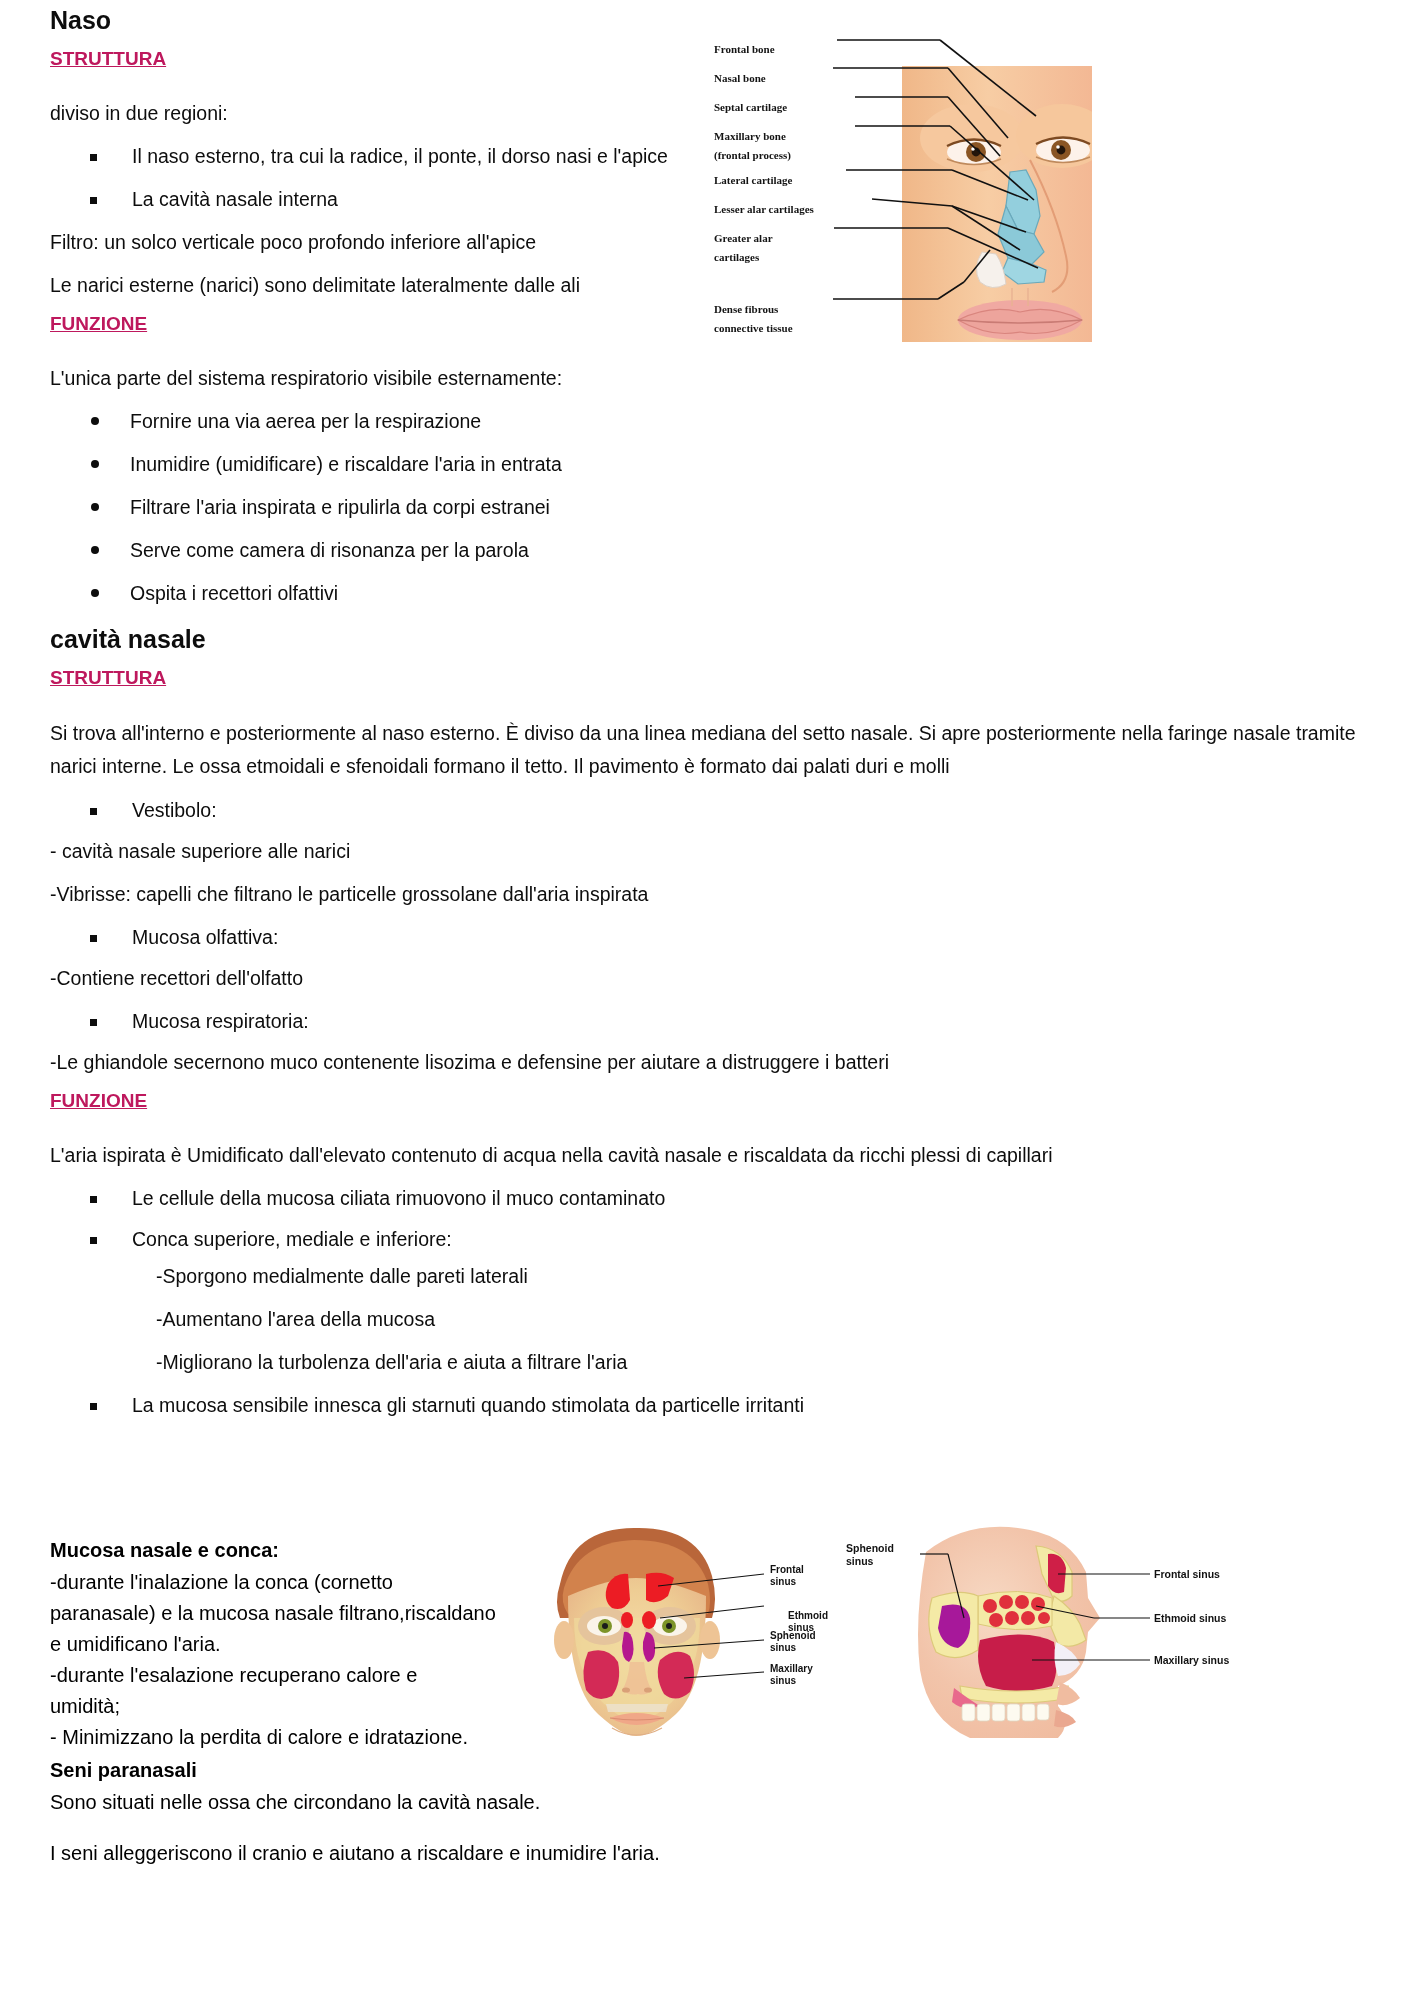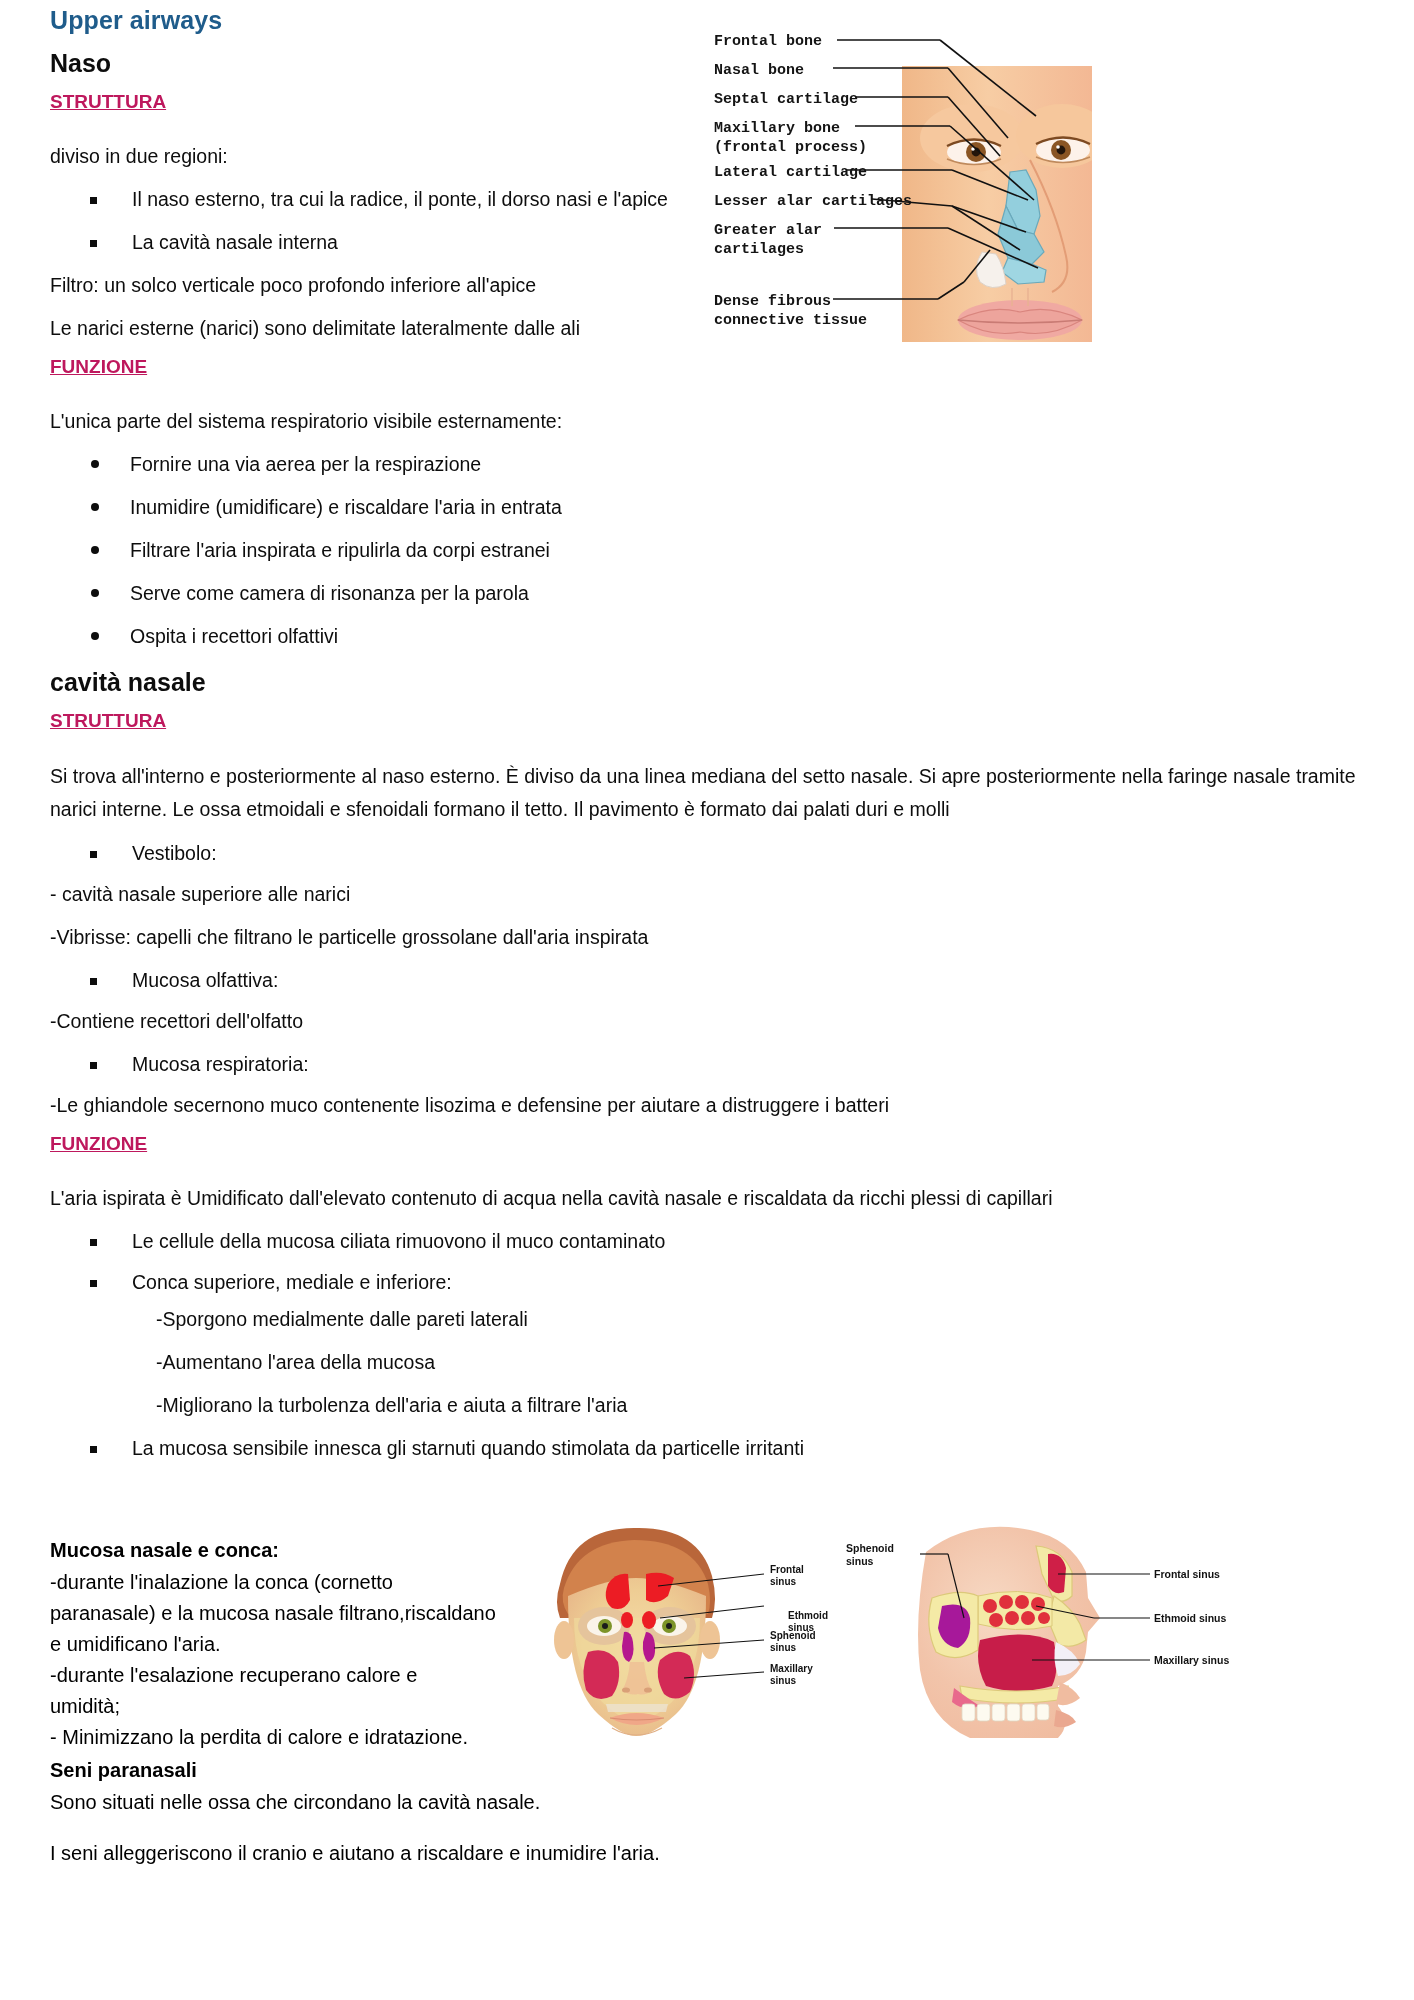--- a/index.html
+++ b/index.html
@@ -102,26 +102,27 @@
 
   
   .fig-nose {
     position: absolute;
     left: 700px;
     top: 20px;
     width: 410px;
     height: 330px;
   }
   .fig-nose .lab {
-    font-family: Liberation Mono, monospace;
+    font-family: Liberation Serif, serif;
     font-weight: bold;
-    font-size: 15px;
+    font-size: 11px;
     line-height: 19px;
     color: #141414;
     white-space: nowrap;
+    margin-top: 8px;
   }
   .fig-nose .lab.l1 { position: absolute; top: 12px; left: 14px; }
   .fig-nose .lab.l2 { position: absolute; top: 41px; left: 14px; }
   .fig-nose .lab.l3 { position: absolute; top: 70px; left: 14px; }
   .fig-nose .lab.l4 { position: absolute; top: 99px; left: 14px; }
   .fig-nose .lab.l5 { position: absolute; top: 143px; left: 14px; }
   .fig-nose .lab.l6 { position: absolute; top: 172px; left: 14px; }
   .fig-nose .lab.l7 { position: absolute; top: 201px; left: 14px; }
   .fig-nose .lab.l8 { position: absolute; top: 272px; left: 14px; }
 
@@ -161,21 +162,20 @@
 
   svg { display: block; }
 </style>
 </head>
 <body>
 
 <div class="page">
 
   <div class="doc-body">
 
-    <h1 class="title">Upper airways</h1>
 
     <h2 class="sec">Naso</h2>
 
     <div class="sub-wrap">
       <h3 class="sub">STRUTTURA</h3>
     </div>
 
     <p class="line">diviso in due regioni:</p>
 
     <ul class="sq">

